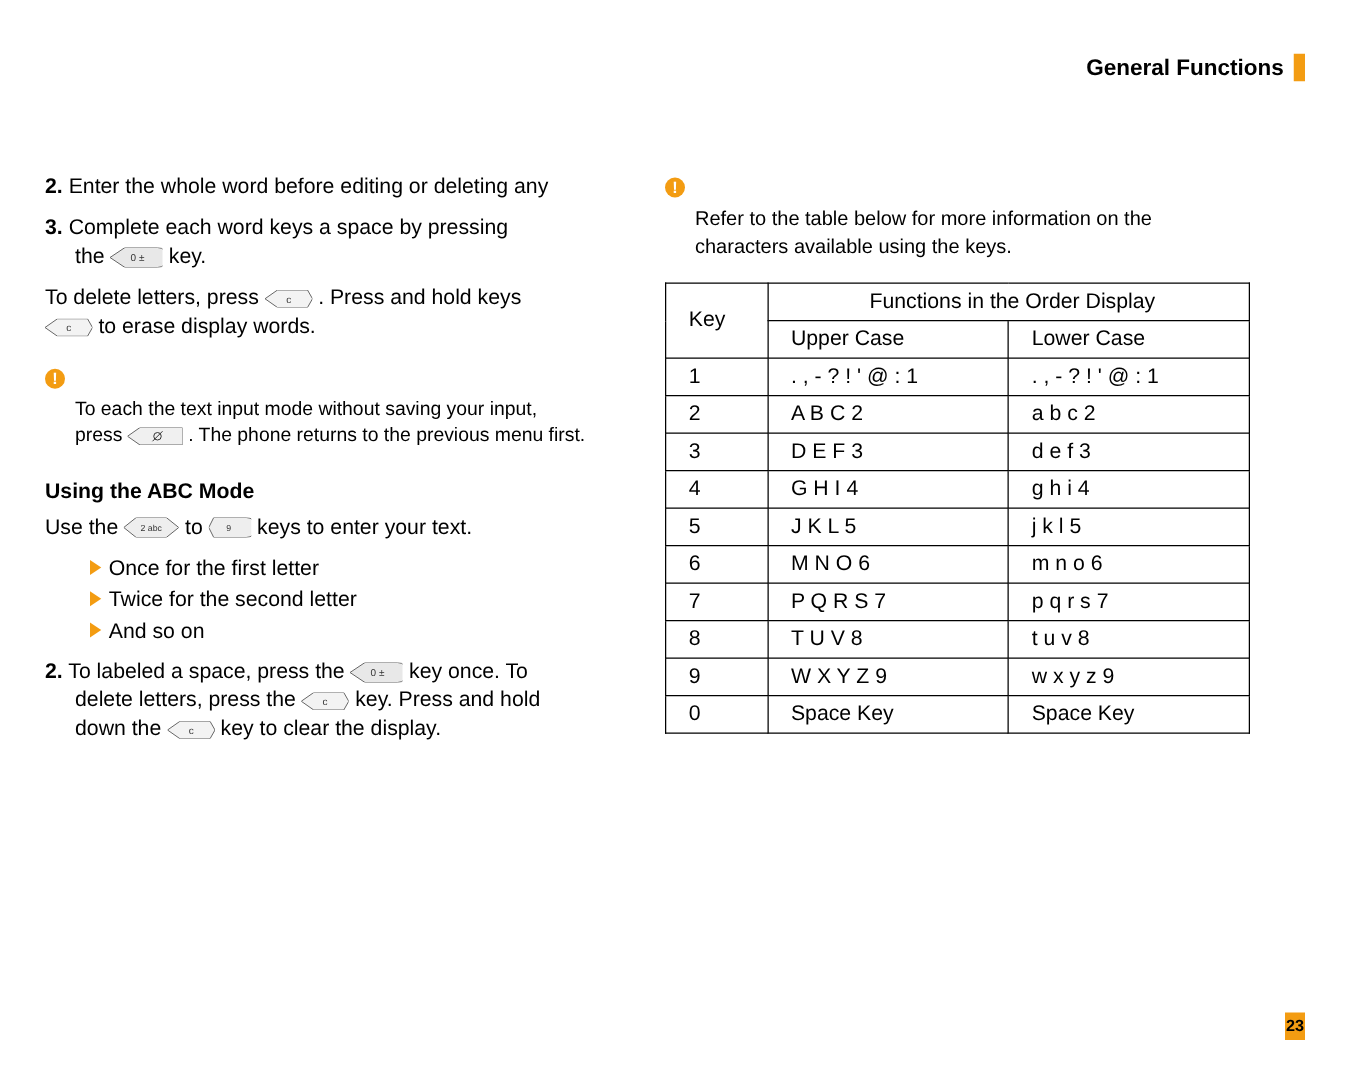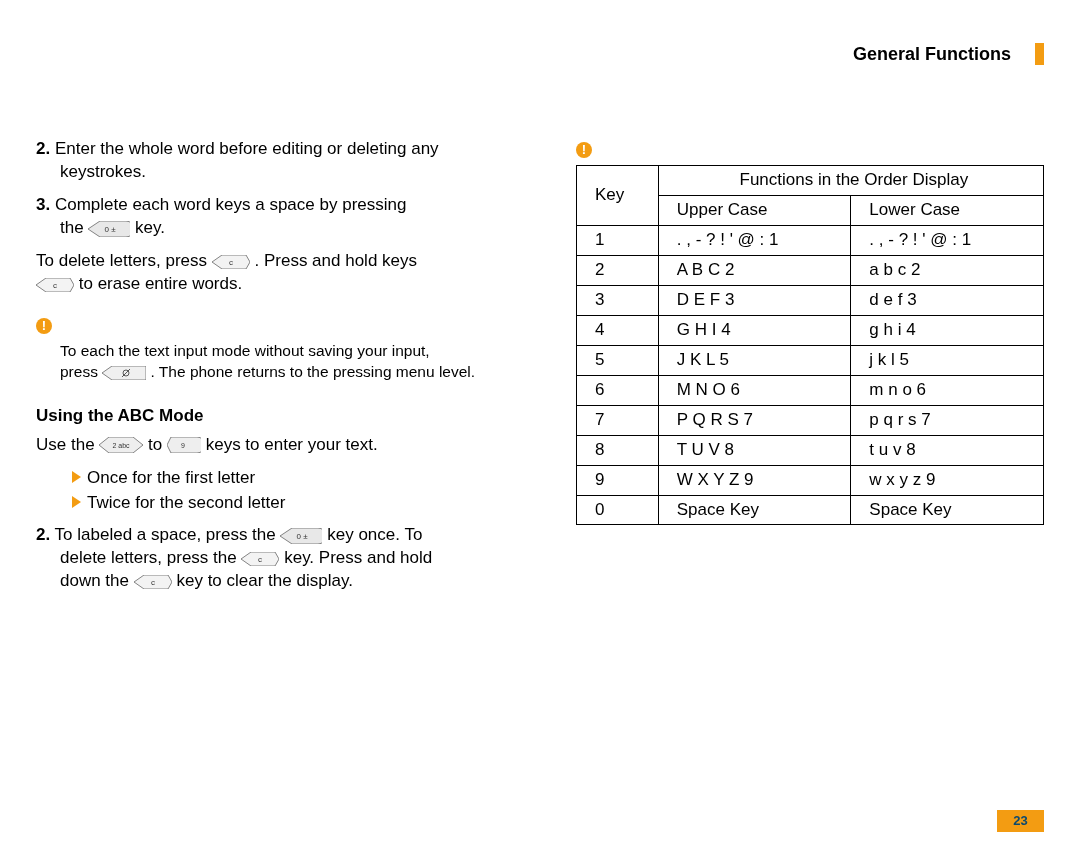--- a/index.html
+++ b/index.html
@@ -14,28 +14,28 @@
   .page{
     position:absolute;
     top:42px;left:36px;
     width:1008px;
     height:790px;
   }
   .header{
     display:flex;
     justify-content:flex-end;
     align-items:center;
-    gap:24px;
+    gap:8px;
     margin-bottom:70px;
   }
   .header-title{font-weight:700;font-size:18px}
   .header-bar{width:9px;height:22px;background:#f39c12}
   .cols{
     display:flex;
-    gap:72px;
+    gap:28px;
   }
   .col{width:468px}
   .num-item{margin:2px 0 10px 0}
   .num{font-weight:700}
   .para{margin:2px 0 10px 0}
   .indent{padding-left:24px}
   .key{
     display:inline-block;
     vertical-align:middle;
     white-space:nowrap;
@@ -71,22 +71,22 @@
     padding:3px 12px 3px 18px;
     font-weight:400;
     text-align:left;
     height:20px;
   }
   table.ch th{font-weight:400}
   .col-key{width:58px;text-align:left;padding-left:18px}
   .col-case{width:200px}
   .pagenum{
     position:absolute;right:0;bottom:0;
-    width:47px;height:22px;background:#f39c12;
-    color:#0c4a6e;font-weight:700;font-size:13px;
+    width:16px;height:22px;background:#f39c12;
+    color:#000000;font-weight:700;font-size:13px;
     text-align:center;line-height:22px;
   }
   .note-block{margin:16px 0 6px 0}
 </style>
 </head>
 <body>
 
 <div class="page">
 
   <div class="header">
@@ -94,21 +94,20 @@
     <span class="header-bar"></span>
   </div>
 
   <div class="cols">
 
     <div class="col">
 
       <div class="num-item">
         <span class="num">2.</span>
         <span>Enter the whole word before editing or deleting any</span>
-        <div class="indent">keystrokes.</div>
       </div>
 
       <div class="num-item">
         <span class="num">3.</span>
         <span>Complete each word keys a space by pressing</span>
         <div class="indent">
           <span>the </span>
           <span class="key"><svg width="42" height="16">
                 <path d="M0 8 L12 0 H38 A4 4 0 0 1 38 16 H12 Z" fill="#e8e8e8" stroke="#666" stroke-width="0.8"></path>
                 <text x="22" y="11" font-size="8" fill="#333" text-anchor="middle">0 ±</text>
@@ -122,35 +121,35 @@
         <span class="key"><svg width="38" height="14">
               <path d="M0 7 L10 0 H34 L38 7 L34 14 H10 Z" fill="#f3f3f3" stroke="#666" stroke-width="0.8"></path>
               <text x="19" y="10" font-size="8" fill="#333" text-anchor="middle">c</text>
             </svg></span>
         <span>. Press and hold keys</span>
         <div>
           <span class="key"><svg width="38" height="14">
                 <path d="M0 7 L10 0 H34 L38 7 L34 14 H10 Z" fill="#f3f3f3" stroke="#666" stroke-width="0.8"></path>
                 <text x="19" y="10" font-size="8" fill="#333" text-anchor="middle">c</text>
               </svg></span>
-          <span> to erase entire words.</span>
+          <span> to erase display words.</span>
         </div>
       </div>
 
       <div class="note-block">
         <span class="note-icon">!</span>
         <div class="note-text">
           <span>To each the text input mode without saving your input,</span><br>
           <span>press </span>
           <span class="key"><svg width="44" height="14">
                 <path d="M0 7 L10 0 H44 V14 H10 Z" fill="#f0f0f0" stroke="#666" stroke-width="0.8"></path>
                 <circle cx="24" cy="7" r="3" fill="none" stroke="#333" stroke-width="0.8"></circle>
                 <line x1="20" y1="11" x2="28" y2="3" stroke="#333" stroke-width="0.8"></line>
               </svg></span>
-          <span>. The phone returns to the pressing menu level.</span>
+          <span>. The phone returns to the previous menu first.</span>
         </div>
       </div>
 
       <div class="subhead">Using the ABC Mode</div>
 
       <div class="para">
         <span>Use the </span>
         <span class="key"><svg width="44" height="16">
               <path d="M0 8 L10 0 H34 L44 8 L34 16 H10 Z" fill="#eee" stroke="#666" stroke-width="0.8"></path>
               <text x="22" y="11" font-size="7" fill="#333" text-anchor="middle">2 abc</text>
@@ -160,20 +159,21 @@
               <path d="M4 0 H30 A4 4 0 0 1 30 16 H4 L0 8 Z" fill="#eee" stroke="#666" stroke-width="0.8"></path>
               <text x="16" y="11" font-size="7" fill="#333" text-anchor="middle">9</text>
             </svg></span>
         <span> keys to enter your text.</span>
       </div>
 
 
       <div class="sub-list">
         <div><span class="bullet"></span><span>Once for the first letter</span></div>
         <div><span class="bullet"></span><span>Twice for the second letter</span></div>
+        <div><span class="bullet"></span><span>And so on</span></div>
       </div>
 
       <div class="num-item">
         <span class="num">2.</span>
         <span>To labeled a space, press the </span>
         <span class="key"><svg width="42" height="16">
               <path d="M0 8 L12 0 H38 A4 4 0 0 1 38 16 H12 Z" fill="#e8e8e8" stroke="#666" stroke-width="0.8"></path>
               <text x="22" y="11" font-size="8" fill="#333" text-anchor="middle">0 ±</text>
             </svg></span>
         <span> key once. To</span>
@@ -194,20 +194,24 @@
           <span> key to clear the display.</span>
         </div>
       </div>
 
     </div>
 
     <div class="col">
 
       <div>
         <span class="note-icon">!</span>
+        <div class="note-text" style="font-size:16px;margin-bottom:18px">
+          <span>Refer to the table below for more information on the</span><br>
+          <span>characters available using the keys.</span>
+        </div>
       </div>
 
       <table class="ch">
         <tbody>
             <tr>
           <th rowspan="2" class="col-key">Key</th>
           <th colspan="2" style="text-align:center">Functions in the Order Display</th>
         </tr>
         <tr>
           <th class="col-case">Upper Case</th>

